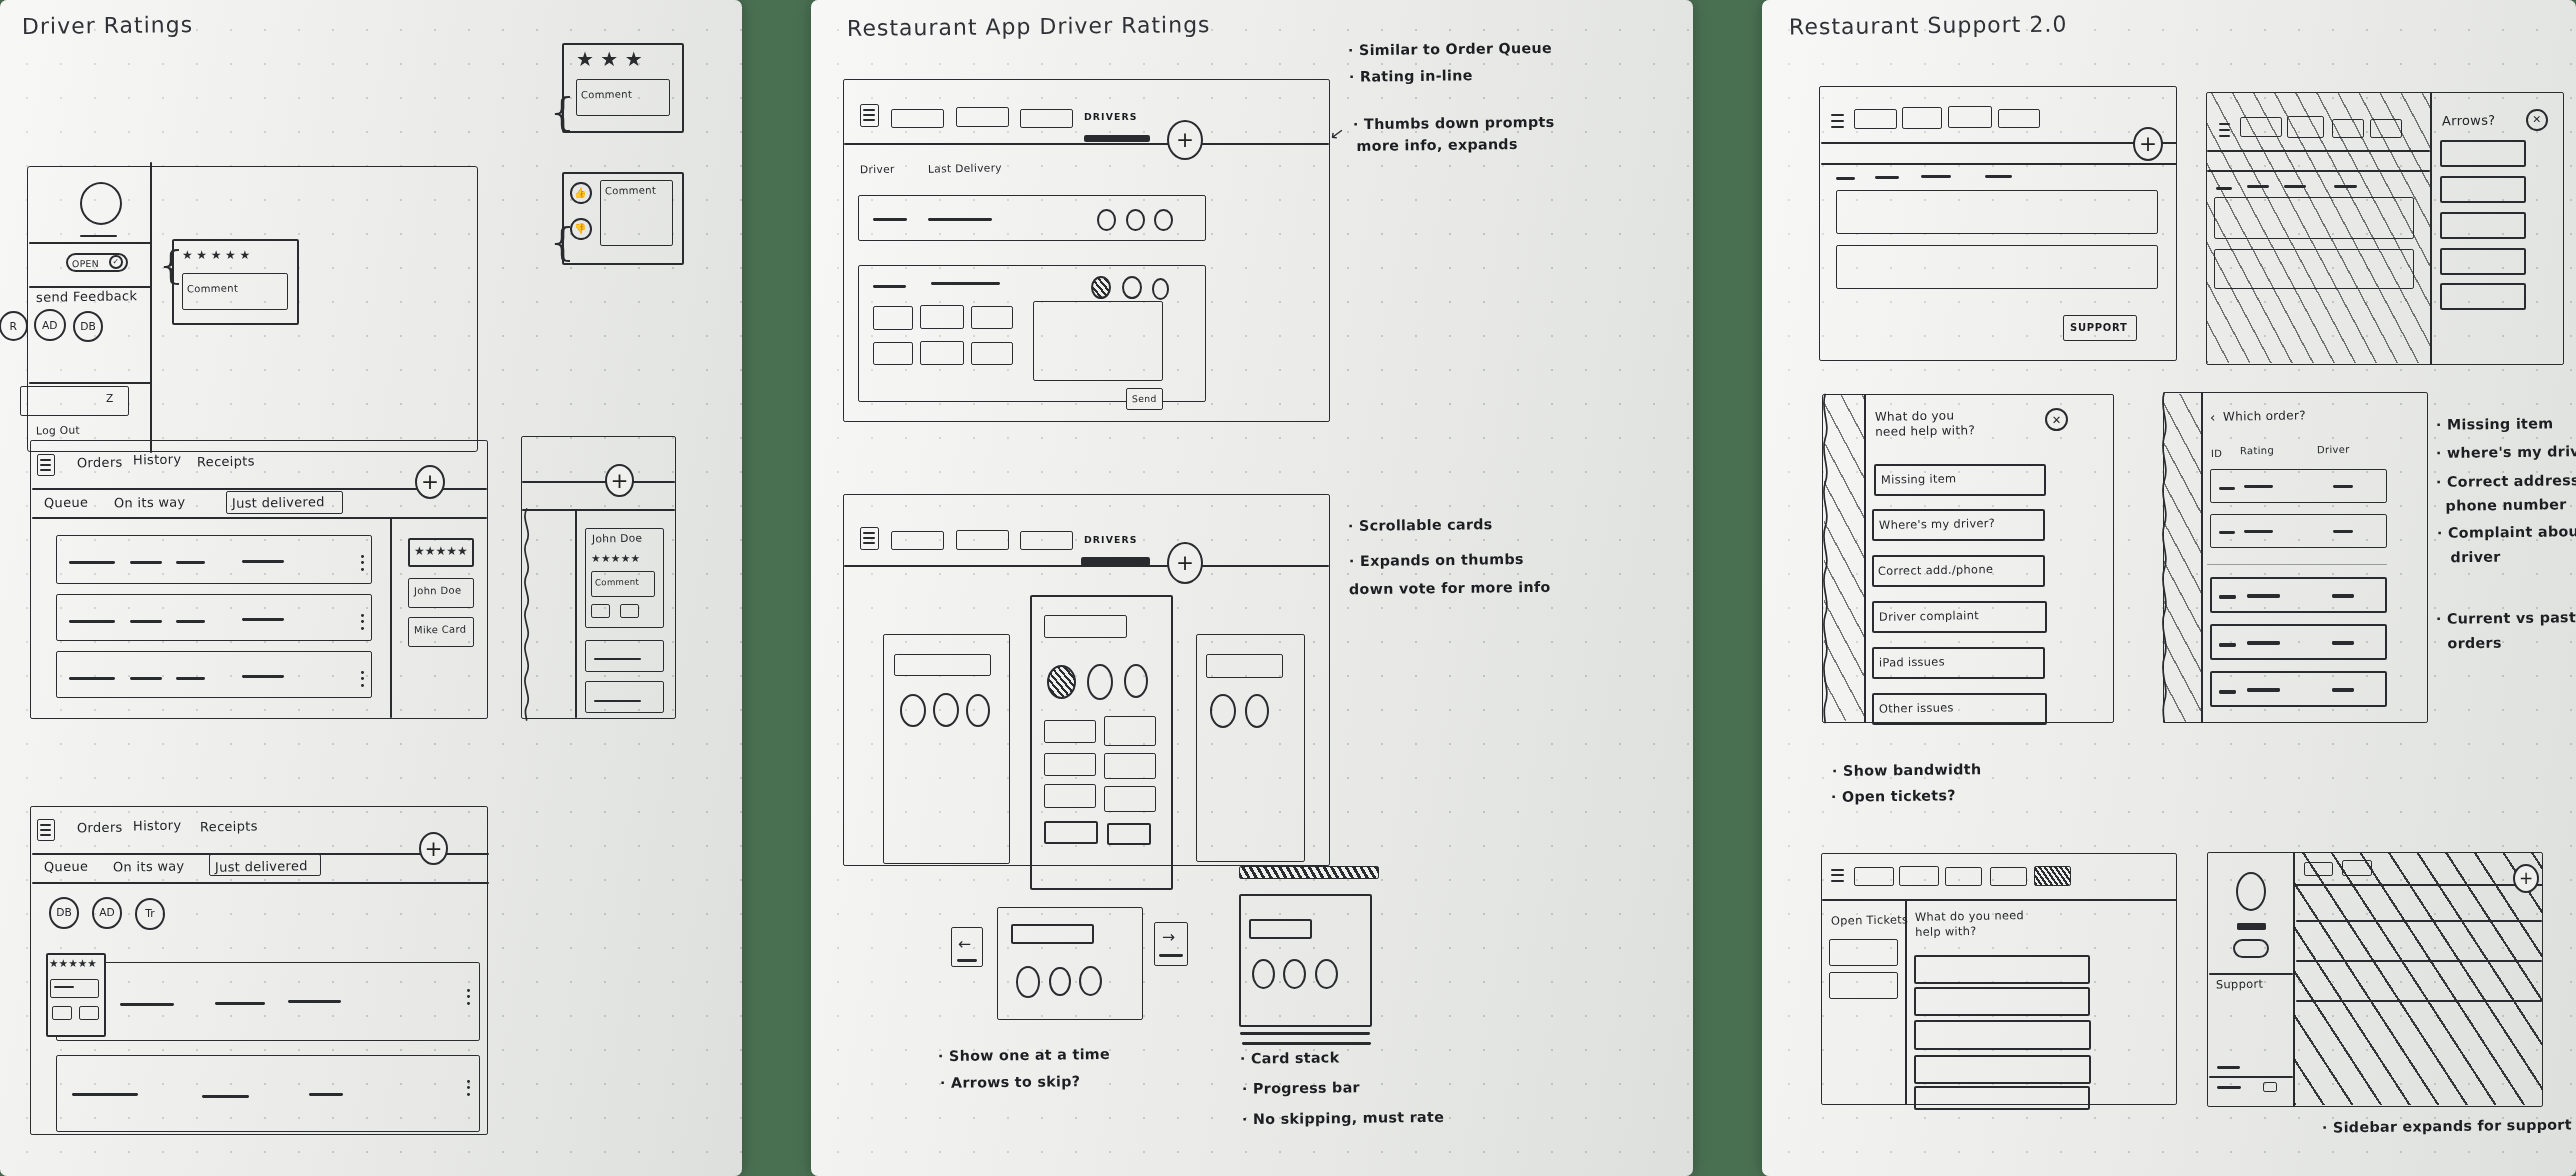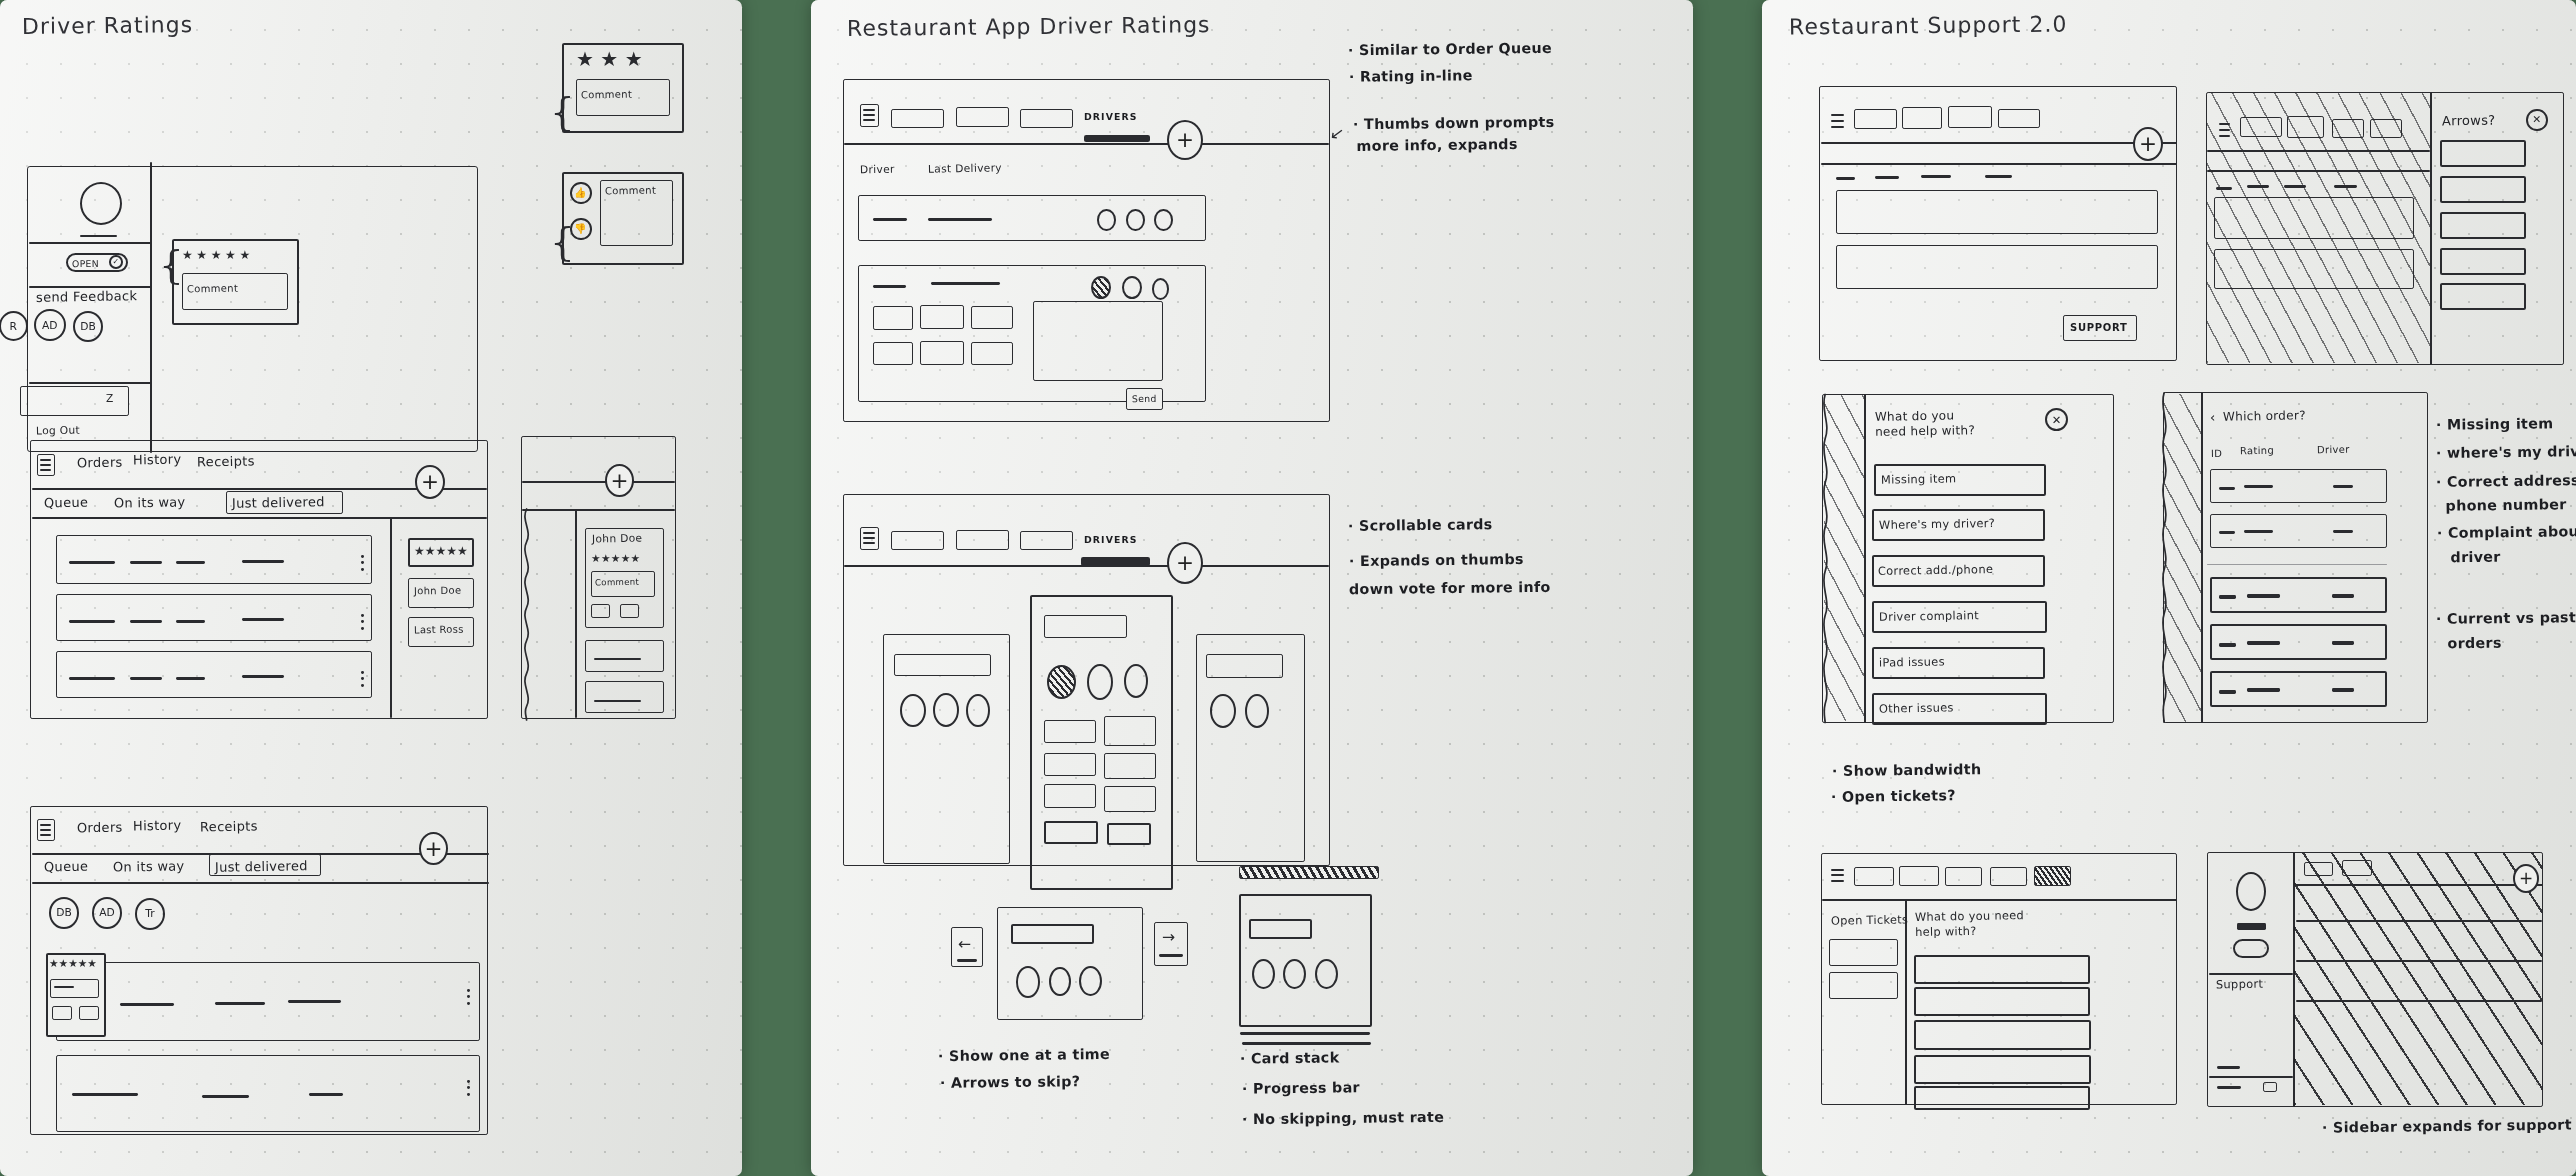--- a/index.html
+++ b/index.html
@@ -200,21 +200,21 @@
           <i></i>
           <i></i>
           <i></i>
         </div>
 
       <div class="box" style="left:408px;top:538px;width:66px;height:29px;border-width:2.3px;"></div>
       <div class="hand" style="left:414px;top:544px;font-size:12px;letter-spacing:0px;color:#2a2b2f;">★★★★★</div>
       <div class="box" style="left:408px;top:578px;width:66px;height:30px;"></div>
       <div class="hand lbl-sm" style="left:414px;top:585px;font-size:10px;">John Doe</div>
       <div class="box" style="left:408px;top:617px;width:66px;height:30px;"></div>
-      <div class="hand lbl-sm" style="left:414px;top:624px;font-size:10px;">Last Ross</div>
+      <div class="hand lbl-sm" style="left:414px;top:624px;font-size:10px;">Mike Card</div>
 
       <div class="box" style="left:521px;top:436px;width:155px;height:283px;"></div>
       <div class="hl" style="left:522px;top:481px;width:153px;height:1.7px;"></div>
       <div class="hl" style="left:522px;top:509px;width:153px;height:1.7px;"></div>
       <div class="plus" style="left:605px;top:464px;width:29px;height:33px;">+</div>
 
       <div class="wavy" style="left:518px;top:509px;">
         <svg width="18.6" height="211" viewBox="0 0 26 295">
             <path class="ink" style="stroke-width:2.4" d="M12 0 C4 16 20 30 12 46 C4 62 20 76 12 92 C4 108 20 122 12 138 C4 154 20 168 12 184 C4 200 20 214 12 230 C4 246 20 260 12 276 C8 284 12 290 12 295"></path>
           </svg>

